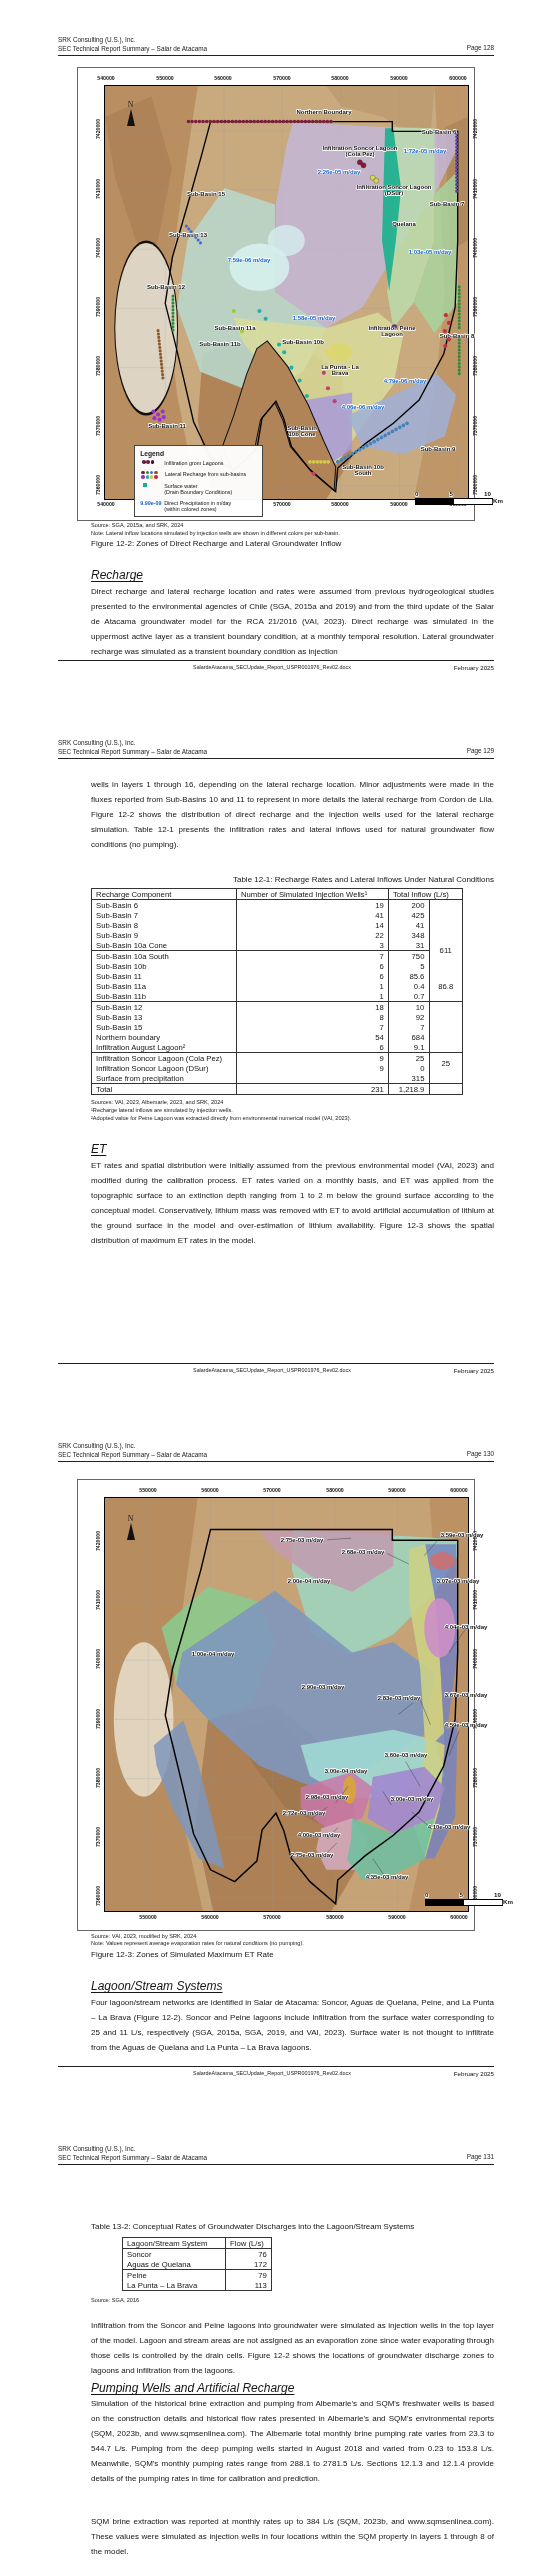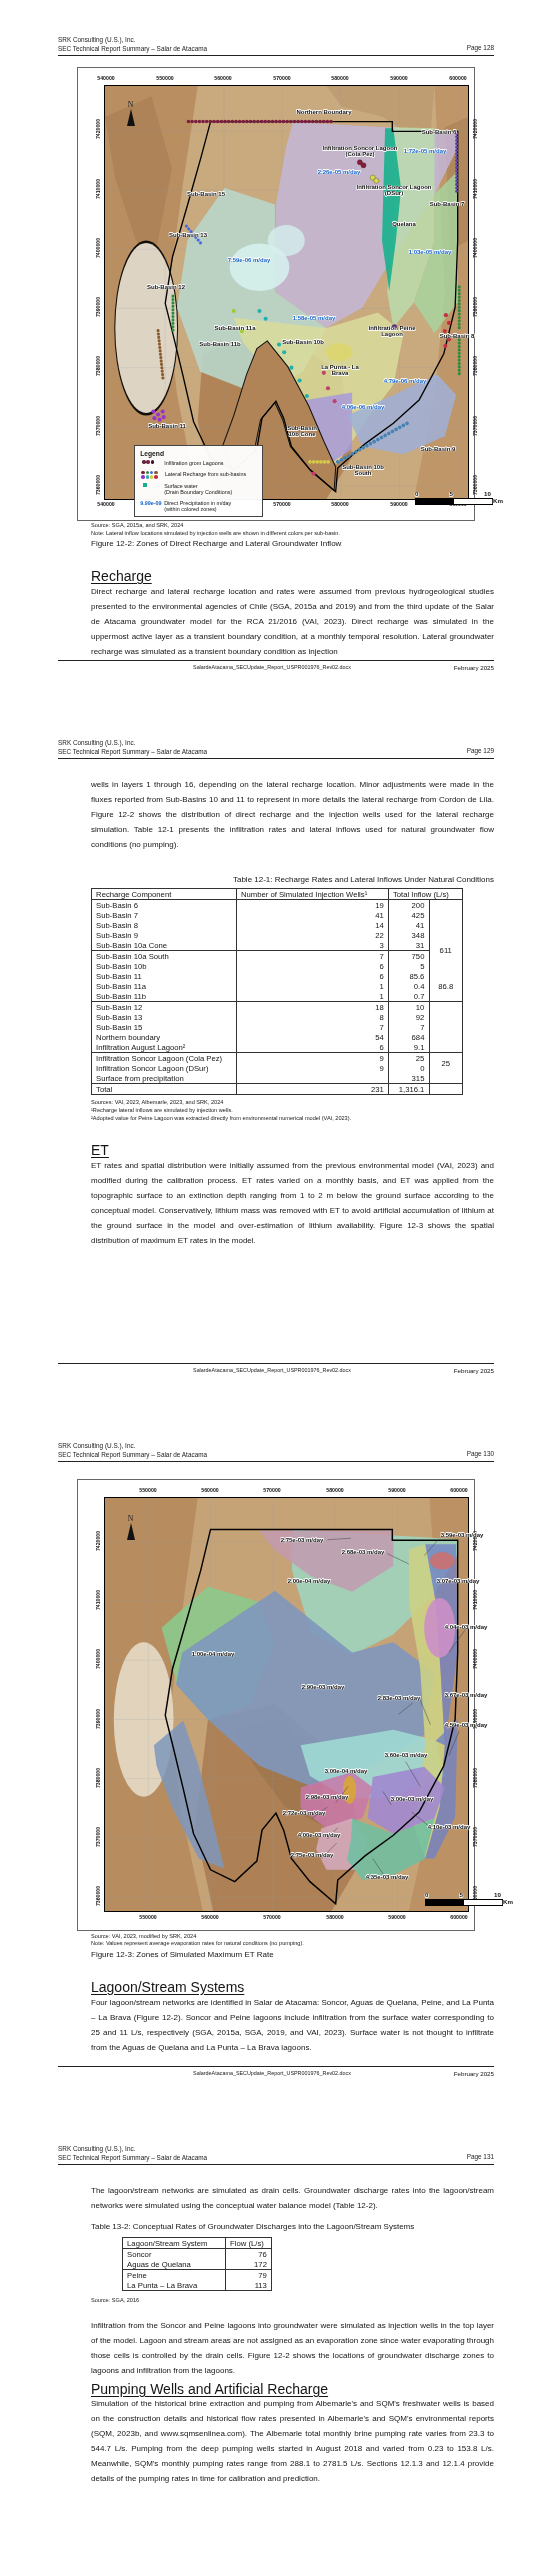--- a/index.html
+++ b/index.html
@@ -7,21 +7,21 @@
   .page{position:relative;width:544px;height:703px;background:#fff;overflow:hidden;}
   .hdr{position:absolute;left:58px;right:50px;top:36px;font-size:6.4px;line-height:1.4;color:#1a1a1a;}
   .hdr .pg{position:absolute;right:0;bottom:0.5px;}
   .hdr-rule{position:absolute;left:58px;right:50px;top:55px;border-bottom:0.8px solid #222;}
   .ftr-rule{position:absolute;left:58px;right:50px;top:660px;border-bottom:0.8px solid #222;}
   .ftr-file{position:absolute;left:0;right:0;top:664px;text-align:center;font-size:5.4px;color:#222;}
   .ftr-date{position:absolute;right:50px;top:664px;font-size:6.2px;color:#111;}
   .body-text{position:absolute;left:91px;width:403px;font-size:8px;line-height:15px;text-align:justify;}
   .caption{position:absolute;left:91px;width:403px;font-size:8px;}
   .smallnote{position:absolute;left:91px;width:403px;font-size:5.6px;line-height:1.35;color:#1a1a1a;}
-  .heading{position:absolute;left:91px;font-size:14px;text-decoration:underline;text-underline-offset:1.5px;}
+  .heading{position:absolute;left:91px;font-size:12px;text-decoration:underline;text-underline-offset:1.5px;font-style:italic;}
   
   .fig{position:absolute;left:77px;width:396px;background:#fff;border:0.5px solid #666;}
   .frame{position:absolute;left:26px;width:363px;border:1px solid #000;background:#c9a97e;}
   .frame svg{position:absolute;left:0;top:0;}
   .tick{position:absolute;font-size:5.2px;font-weight:bold;color:#111;transform:translate(-50%,-50%);white-space:nowrap;}
   .tick.rot{transform:translate(-50%,-50%) rotate(-90deg);}
   .mlabel{position:absolute;transform:translate(-50%,-50%);font-size:6px;font-weight:bold;color:#111;
     text-align:center;line-height:1.12;white-space:nowrap;
     text-shadow:-0.5px -0.5px 0 #fff,0.5px -0.5px 0 #fff,-0.5px 0.5px 0 #fff,0.5px 0.5px 0 #fff,0 0 1.5px #fff;}
   .mlabel.wrap{white-space:normal;}
@@ -418,21 +418,21 @@
           </tr>
       <tr>
             <td>Surface from precipitation</td>
             <td class="vb num"></td>
             <td class="vb num">315</td>
             <td class="vb"></td>
           </tr>
       <tr class="gsep">
             <td>Total</td>
             <td class="vb num">231</td>
-            <td class="vb num">1,316.1</td>
+            <td class="vb num">1,218.9</td>
             <td class="vb"></td>
           </tr>
     </tbody>
       </table>
   </div>
 
   <div class="smallnote" style="top:396px;">Sources: VAI, 2023, Albemarle, 2023, and SRK, 2024</div>
   <div class="smallnote" style="top:404px;">¹Recharge lateral inflows are simulated by injection wells.</div>
   <div class="smallnote" style="top:412px;">²Adopted value for Peine Lagoon was extracted directly from environmental numerical model (VAI, 2023).</div>
 
@@ -599,21 +599,20 @@
 </div>
 
 <div class="page">
   <div class="hdr">
     <div>SRK Consulting (U.S.), Inc.</div>
     <div>SEC Technical Report Summary – Salar de Atacama</div>
     <div class="pg">Page 131</div>
   </div>
   <div class="hdr-rule"></div>
 
-  <div class="body-text" style="top:74px;">The lagoon/stream networks are simulated as drain cells. Groundwater discharge rates into the lagoon/stream networks were simulated using the conceptual water balance model (Table 12-2).</div>
   <div class="caption" style="top:113px;">Table 13-2: Conceptual Rates of Groundwater Discharges into the Lagoon/Stream Systems</div>
 
   <div class="t2" style="top:128px;padding-left:31px;">
     <table>
       <colgroup>
           <col style="width:103px">
           <col style="width:46px">
         </colgroup>
       <tbody>
           <tr>
@@ -637,16 +636,17 @@
             <td class="vb num">113</td>
           </tr>
     </tbody>
       </table>
   </div>
   <div class="smallnote" style="top:188px;">Source: SGA, 2016</div>
 
   <div class="body-text" style="top:209px;">Infiltration from the Soncor and Peine lagoons into groundwater were simulated as injection wells in the top layer of the model. Lagoon and stream areas are not assigned as an evaporation zone since water evaporating through those cells is controlled by the drain cells. Figure 12-2 shows the locations of groundwater discharge zones to lagoons and infiltration from the lagoons.</div>
   <div class="heading" style="top:272px;">Pumping Wells and Artificial Recharge</div>
   <div class="body-text" style="top:287px;">Simulation of the historical brine extraction and pumping from Albemarle's and SQM's freshwater wells is based on the construction details and historical flow rates presented in Albemarle's and SQM's environmental reports (SQM, 2023b, and www.sqmsenlinea.com). The Albemarle total monthly brine pumping rate varies from 23.3 to 544.7 L/s. Pumping from the deep pumping wells started in August 2018 and varied from 0.23 to 153.8 L/s. Meanwhile, SQM's monthly pumping rates range from 288.1 to 2781.5 L/s. Sections 12.1.3 and 12.1.4 provide details of the pumping rates in time for calibration and prediction.</div>
+  <div class="body-text" style="top:405px;">SQM brine extraction was reported at monthly rates up to 384 L/s (SQM, 2023b, and www.sqmsenlinea.com). These values were simulated as injection wells in four locations within the SQM property in layers 1 through 8 of the model.</div>
   <div class="body-text" style="top:463px;">Albemarle estimates that loss from operational ponds and stockpiles is up to 5% of the total brine pumping rate as leakage to the groundwater system (0.6 to 25.6 L/s). In addition, some ponds have been adjusted with no leakage as part of the calibration process. Figure 12-4 shows locations of pumping wells in Salar de Atacama (historical pumping). Figure 12-4 also shows the locations of artificial injection wells used to simulate leakage from the Albemarle ponds.</div>
 
 </div>
 
 
 </body></html>

